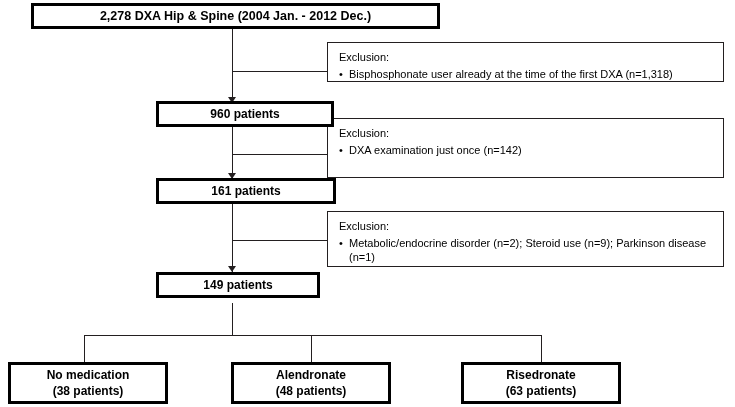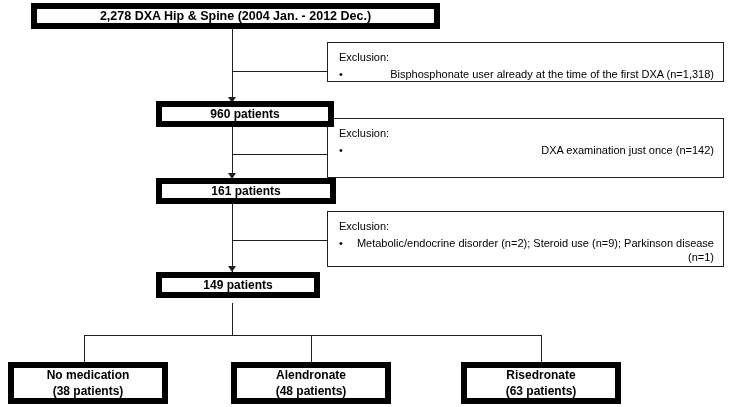--- a/index.html
+++ b/index.html
@@ -11,21 +11,21 @@
     position: relative;
     width: 735px;
     height: 407px;
     background: #ffffff;
     font-family: "Liberation Sans", sans-serif;
     overflow: hidden;
   }
   .box {
     position: absolute;
     box-sizing: border-box;
-    border: 6px solid #000000;
+    border: 3px solid #000000;
     background: #ffffff;
     display: flex;
     align-items: center;
     justify-content: center;
     text-align: center;
     color: #000000;
   }
   .box.bold {
     font-weight: bold;
   }
@@ -45,21 +45,20 @@
   }
   .excl ul {
     margin: 0;
     padding: 0;
     list-style: none;
   }
   .excl li {
     position: relative;
     padding-left: 10px;
     margin: 0;
-    text-align: right;
   }
   .excl li:before {
     content: "\2022";
     position: absolute;
     left: 0;
     top: 0;
   }
   .line {
     position: absolute;
     background: #231f20;

